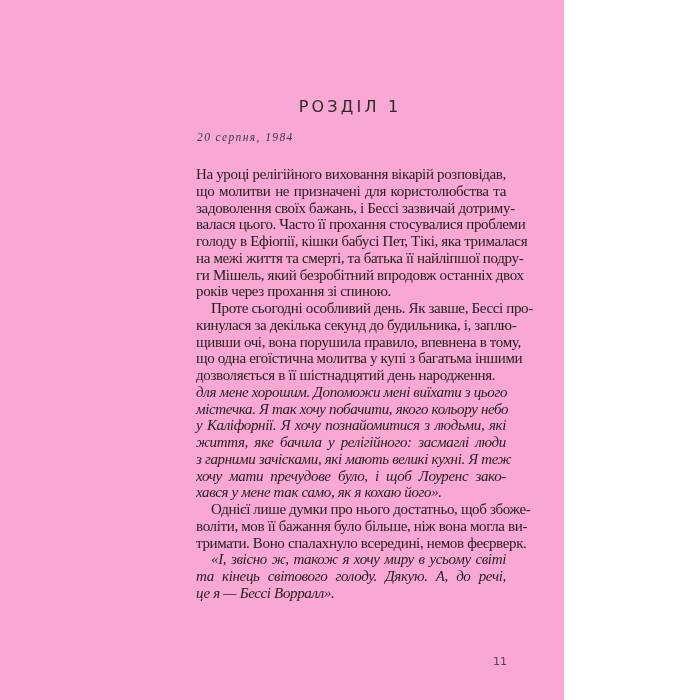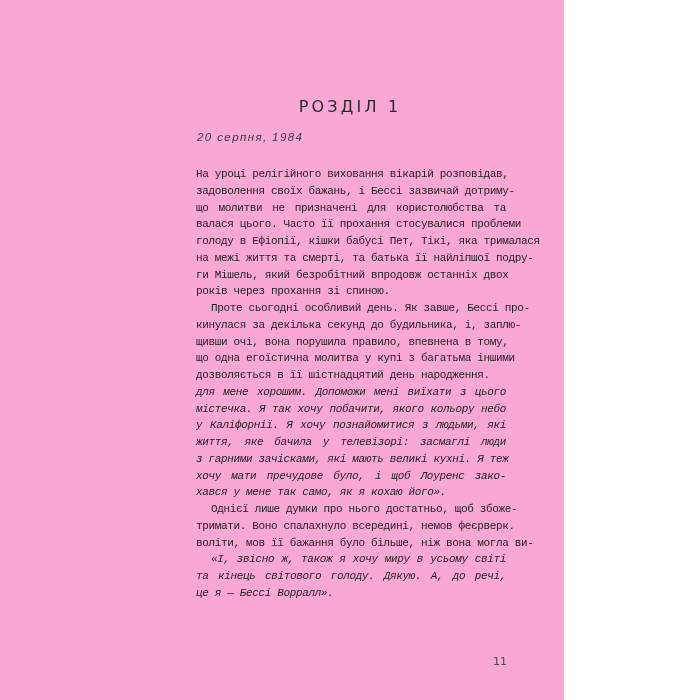--- a/index.html
+++ b/index.html
@@ -5,26 +5,26 @@
   html, body { margin: 0; padding: 0; }
   body { width: 700px; height: 700px; background: #ffffff; position: relative; overflow: hidden; }
   .page { position: absolute; left: 0; top: 0; width: 564px; height: 700px; background: #f9a8d4; }
   .chapter-title {
     position: absolute; left: 0; width: 700px; top: 97px; text-align: center;
     font-family: "DejaVu Sans", sans-serif; font-size: 16px; font-weight: normal;
     letter-spacing: 3.2px; color: #2a2a2a; line-height: 20px;
   }
   .chapter-date {
     position: absolute; left: 197px; top: 128px;
-    font-family: Liberation Sans, sans-serif; font-style: oblique; font-size: 11.5px;
+    font-family: Liberation Serif, serif; font-style: oblique; font-size: 11.5px;
     letter-spacing: 1.4px; color: #3a3a3a; line-height: 18px;
   }
   .body-text {
     position: absolute; left: 196px; top: 166px; width: 310px;
-    font-family: Liberation Mono, monospace; font-size: 11px; line-height: 16.75px;
+    font-family: Liberation Serif, serif; font-size: 15px; line-height: 16.75px;
     color: #1e1e1e; text-align: justify; letter-spacing: -0.35px;
   }
   .line { display: block; white-space: nowrap; text-align-last: justify; }
   .line.last { text-align-last: left; }
   .line.indent { padding-left: 15px; }
   .italic { font-style: italic; }
   .page-number {
     position: absolute; left: 493px; top: 655px;
     font-family: "DejaVu Sans", sans-serif; font-size: 11px; color: #4a4a4a;
   }
@@ -33,51 +33,51 @@
 <body>
 
 <div class="page">
   <div class="chapter-title">РОЗДІЛ 1</div>
   <div class="chapter-date">20 серпня, 1984</div>
 
   <div class="body-text">
 
     <div>
       <span class="line">На уроці релігійного виховання вікарій розповідав,</span>
+      <span class="line">що молитви не призначені для користолюбства та</span>
       <span class="line">задоволення своїх бажань, і Бессі зазвичай дотриму-</span>
-      <span class="line">що молитви не призначені для користолюбства та</span>
       <span class="line">валася цього. Часто її прохання стосувалися проблеми</span>
       <span class="line">голоду в Ефіопії, кішки бабусі Пет, Тікі, яка трималася</span>
       <span class="line">на межі життя та смерті, та батька її найліпшої подру-</span>
       <span class="line">ги Мішель, який безробітний впродовж останніх двох</span>
       <span class="line last">років через прохання зі спиною.</span>
     </div>
 
     <div>
       <span class="line indent">Проте сьогодні особливий день. Як завше, Бессі про-</span>
       <span class="line">кинулася за декілька секунд до будильника, і, заплю-</span>
       <span class="line">щивши очі, вона порушила правило, впевнена в тому,</span>
       <span class="line">що одна егоїстична молитва у купі з багатьма іншими</span>
       <span class="line last">дозволяється в її шістнадцятий день народження.</span>
     </div>
 
     <div class="italic">
       <span class="line">для мене хорошим. Допоможи мені виїхати з цього</span>
       <span class="line">містечка. Я так хочу побачити, якого кольору небо</span>
       <span class="line">у Каліфорнії. Я хочу познайомитися з людьми, які</span>
-      <span class="line">життя, яке бачила у телевізорі: засмаглі люди</span>
+      <span class="line">життя, яке бачила у релігійного: засмаглі люди</span>
       <span class="line">з гарними зачісками, які мають великі кухні. Я теж</span>
       <span class="line">хочу мати пречудове було, і щоб Лоуренс зако-</span>
       <span class="line last">хався у мене так само, як я кохаю його».</span>
     </div>
 
     <div>
       <span class="line indent">Однієї лише думки про нього достатньо, щоб збоже-</span>
+      <span class="line">воліти, мов її бажання було більше, ніж вона могла ви-</span>
       <span class="line last">тримати. Воно спалахнуло всередині, немов феєрверк.</span>
-      <span class="line">воліти, мов її бажання було більше, ніж вона могла ви-</span>
     </div>
 
     <div class="italic">
       <span class="line indent">«І, звісно ж, також я хочу миру в усьому світі</span>
       <span class="line">та кінець світового голоду. Дякую. А, до речі,</span>
       <span class="line last">це я — Бессі Ворралл».</span>
     </div>
   </div>
 
   <div class="page-number">11</div>

